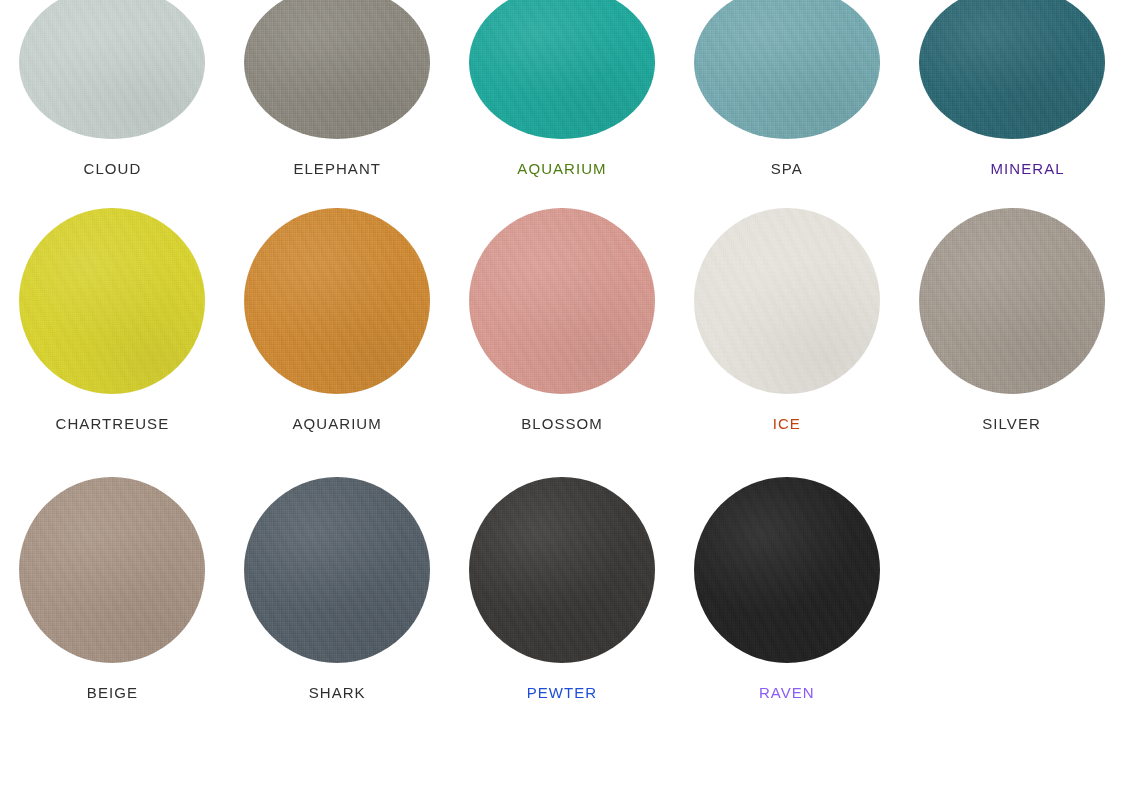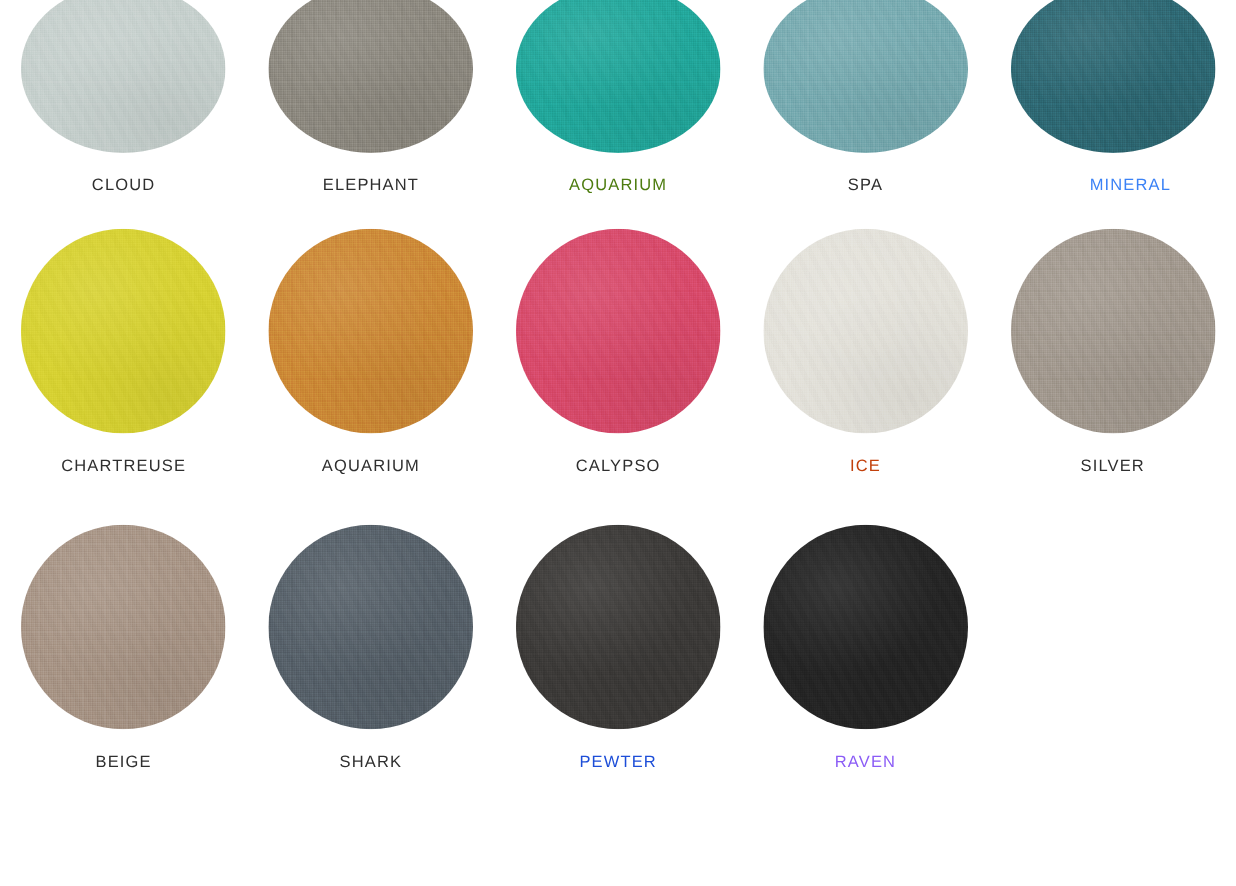--- a/index.html
+++ b/index.html
@@ -144,47 +144,47 @@
         <div class="chip-shade"></div>
       </div>
       <div class="swatch-label" style="color: rgb(47, 47, 47);">SPA</div>
     </div>
 
     <div class="swatch-cell">
       <div class="chip-wrap">
         <div class="chip" style="background-color: rgb(46, 104, 115);"></div>
         <div class="chip-shade"></div>
       </div>
-      <div class="swatch-label" style="color: #3b82f6; margin-left: 32px;">MINERAL</div>
+      <div class="swatch-label" style="color: #4c1d95; margin-left: 32px;">MINERAL</div>
     </div>
 
     <div class="swatch-cell">
       <div class="chip-wrap">
         <div class="chip" style="background-color: rgb(216, 210, 50);"></div>
         <div class="chip-shade"></div>
       </div>
       <div class="swatch-label" style="color: rgb(47, 47, 47);">CHARTREUSE</div>
     </div>
 
     <div class="swatch-cell">
       <div class="chip-wrap">
         <div class="chip" style="background-color: rgb(205, 138, 54);"></div>
         <div class="chip-shade"></div>
       </div>
       <div class="swatch-label" style="color: rgb(47, 47, 47);">AQUARIUM</div>
     </div>
 
-
-    <div class="swatch-cell">
-      <div class="chip-wrap">
-        <div class="chip" style="background-color: rgb(217, 74, 107);"></div>
-        <div class="chip-shade"></div>
-      </div>
-      <div class="swatch-label" style="color: rgb(47, 47, 47);">CALYPSO</div>
-    </div>
+    <div class="swatch-cell">
+      <div class="chip-wrap">
+        <div class="chip" style="background-color: rgb(215, 154, 145);"></div>
+        <div class="chip-shade"></div>
+      </div>
+      <div class="swatch-label" style="color: rgb(47, 47, 47);">BLOSSOM</div>
+    </div>
+
 
     <div class="swatch-cell">
       <div class="chip-wrap">
         <div class="chip" style="background-color: rgb(228, 226, 219);"></div>
         <div class="chip-shade"></div>
       </div>
       <div class="swatch-label" style="color: #c2410c;">ICE</div>
     </div>
 
     <div class="swatch-cell">

